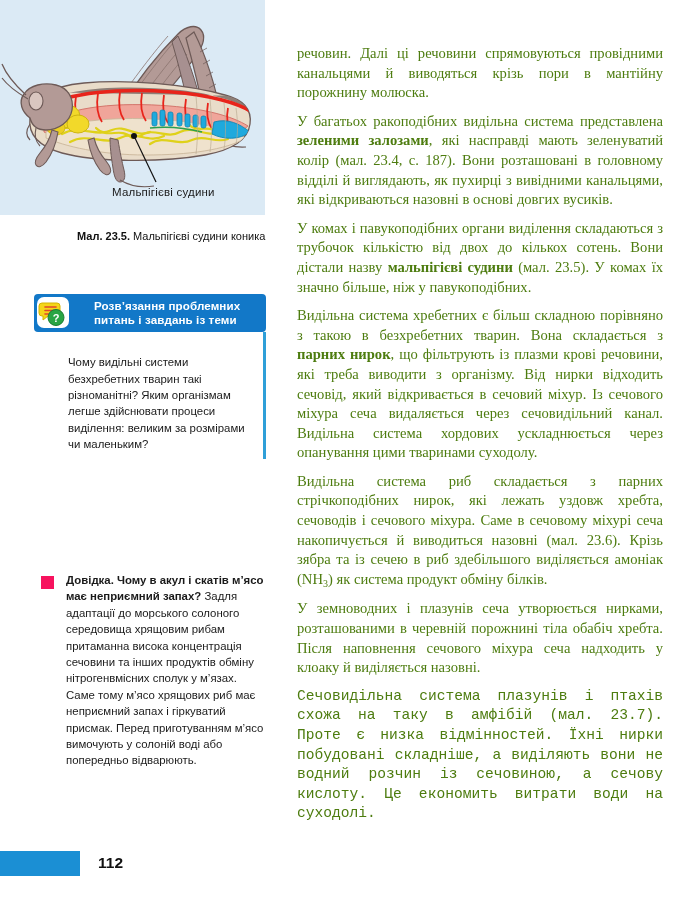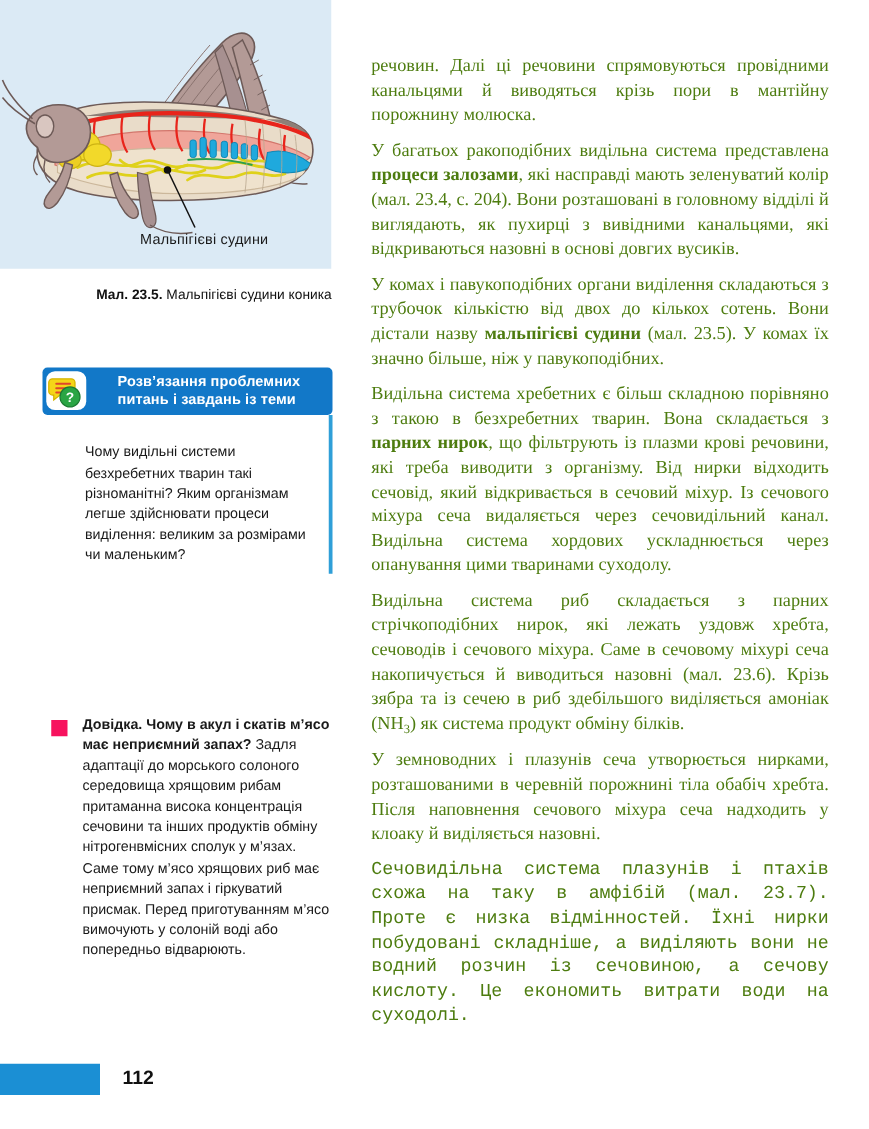--- a/index.html
+++ b/index.html
@@ -389,21 +389,21 @@
       <div class="note-text">
         <b>Довідка. Чому в акул і скатів м’ясо має неприємний запах?</b><span> Задля адаптації до морського солоного середовища хрящовим рибам притаманна висока концентрація сечовини та інших продуктів обміну нітрогенвмісних сполук у м’язах. Саме тому м’ясо хрящових риб має неприємний запах і гіркуватий присмак. Перед приготуванням м’ясо вимочують у солоній воді або попередньо відварюють.</span>
       </div>
     </div>
 
   </div>
 
   <div class="right-col">
     <div id="paragraphs">
         <p class="body-par"><span>речовин. Далі ці речовини спрямовуються провідними канальцями й виводяться крізь пори в мантійну порожнину молюска.</span></p>
-        <p class="body-par"><span>У багатьох ракоподібних видільна система представлена </span><b>процеси залозами</b><span>, які насправді мають зеленуватий колір (мал. 23.4, с. 204). Вони розташовані в головному відділі й виглядають, як пухирці з вивідними канальцями, які відкриваються назовні в основі довгих вусиків.</span></p>
+        <p class="body-par"><span>У багатьох ракоподібних видільна система представлена </span><b>зеленими залозами</b><span>, які насправді мають зеленуватий колір (мал. 23.4, с. 187). Вони розташовані в головному відділі й виглядають, як пухирці з вивідними канальцями, які відкриваються назовні в основі довгих вусиків.</span></p>
         <p class="body-par"><span>У комах і павукоподібних органи виділення складаються з трубочок кількістю від двох до кількох сотень. Вони дістали назву </span><b>мальпігієві судини</b><span> (мал. 23.5). У комах їх значно більше, ніж у павукоподібних.</span></p>
         <p class="body-par"><span>Видільна система хребетних є більш складною порівняно з такою в безхребетних тварин. Вона складається з </span><b>парних нирок</b><span>, що фільтрують із плазми крові речовини, які треба виводити з організму. Від нирки відходить сечовід, який відкривається в сечовий міхур. Із сечового міхура сеча видаляється через сечовидільний канал. Видільна система хордових ускладнюється через опанування цими тваринами суходолу.</span></p>
         <p class="body-par"><span>Видільна система риб складається з парних стрічкоподібних нирок, які лежать уздовж хребта, сечоводів і сечового міхура. Саме в сечовому міхурі сеча накопичується й виводиться назовні (мал. 23.6). Крізь зябра та із сечею в риб здебільшого виділяється амоніак (NH</span><sub>3</sub><span>) як система продукт обміну білків.</span></p>
         <p class="body-par"><span>У земноводних і плазунів сеча утворюється нирками, розташованими в черевній порожнині тіла обабіч хребта. Після наповнення сечового міхура сеча надходить у клоаку й виділяється назовні.</span></p>
         <p class="body-par"><span>Сечовидільна система плазунів і птахів схожа на таку в амфібій (мал. 23.7). Проте є низка відмінностей. Їхні нирки побудовані складніше, а виділяють вони не водний розчин із сечовиною, а сечову кислоту. Це економить витрати води на суходолі.</span></p>
       </div>
   </div>
 
   <div class="footer">
     <span class="footer-bar"></span>

